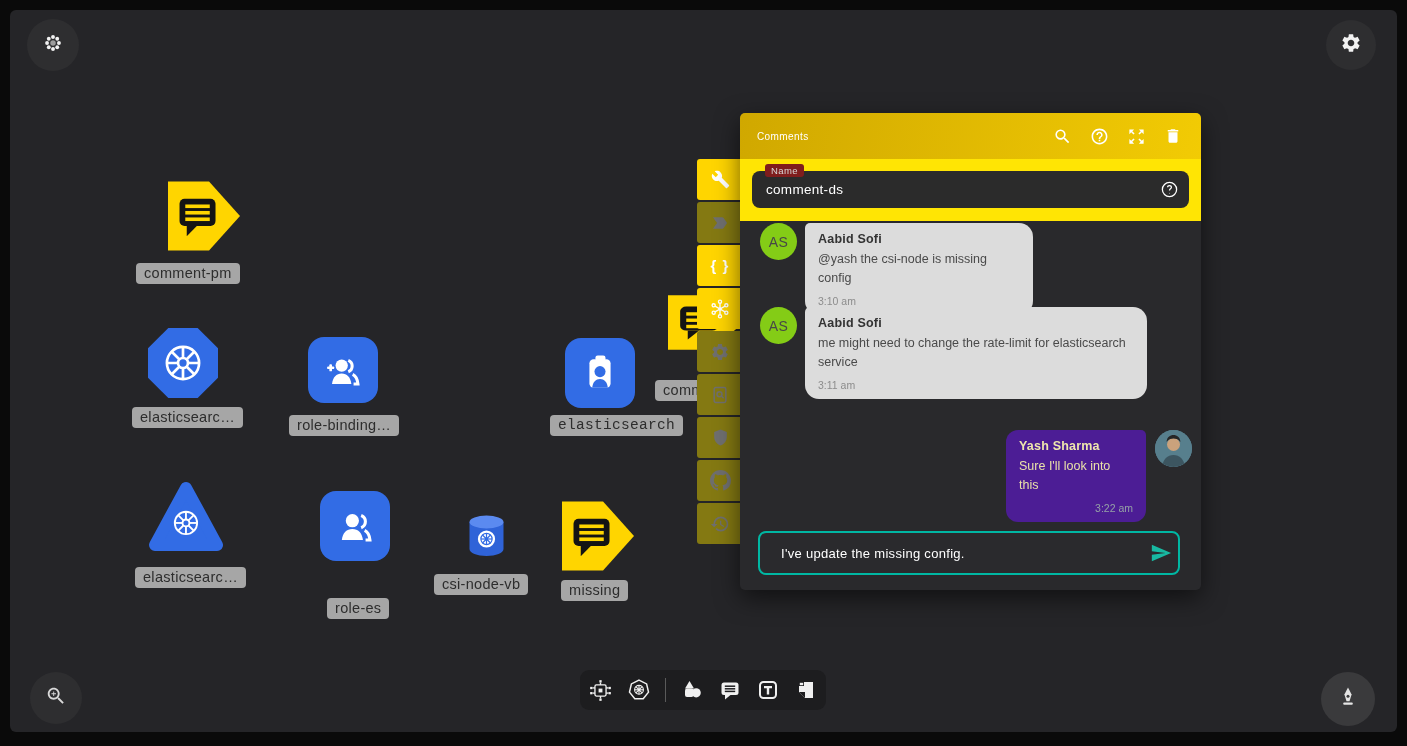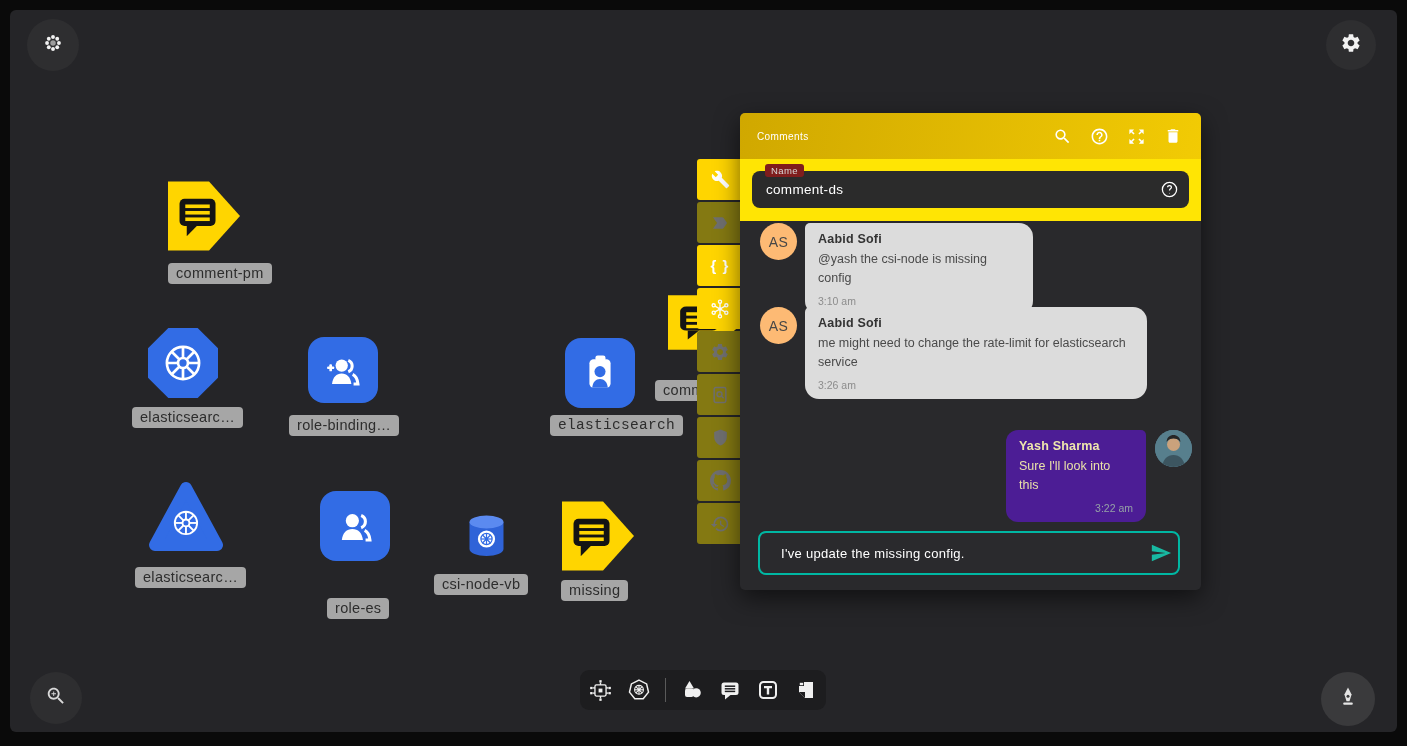--- a/index.html
+++ b/index.html
@@ -22,21 +22,21 @@
   #panel{position:absolute;left:740px;top:113px;width:461px;height:477px;z-index:10;background:#29292c;border-radius:5px;box-shadow:0 8px 24px rgba(0,0,0,.55);display:flex;flex-direction:column;overflow:hidden;}
   #panel-header{height:46px;flex:0 0 auto;background:linear-gradient(100deg,#d0a800,#f2cb04);display:flex;align-items:center;padding:0 18px 0 17px;}
   #panel-title{color:#fff;font-size:10px;letter-spacing:.4px;flex:1;}
   .hicon{width:20px;height:20px;margin-left:17px;cursor:pointer;display:flex;align-items:center;justify-content:center;}
   #name-section{flex:0 0 auto;background:#FFE504;padding:12px 12px 13px;position:relative;}
   #name-input-wrap{position:relative;background:#2b2b2b;border-radius:8px;height:37px;display:flex;align-items:center;}
   #name-input{background:transparent;border:none;outline:none;color:#fff;font-size:13.5px;letter-spacing:.3px;padding:0 14px;flex:1;font-family:"Liberation Sans",sans-serif;}
   #name-label{position:absolute;left:13px;top:-7px;background:#7f1d1d;color:#d8d8d8;font-size:9.5px;padding:1px 6px;border-radius:3px;letter-spacing:.4px;}
   #messages{flex:1;padding:3px 0 0 0;position:relative;}
   .msg-row{position:absolute;display:flex;}
-  .avatar{width:37px;height:37px;border-radius:50%;background:#fdba74;color:#474747;font-size:14px;display:flex;align-items:center;justify-content:center;letter-spacing:.5px;flex:0 0 auto;}
+  .avatar{width:37px;height:37px;border-radius:50%;background:#84cc16;color:#474747;font-size:14px;display:flex;align-items:center;justify-content:center;letter-spacing:.5px;flex:0 0 auto;}
   .bubble{background:#dcdcdc;border-radius:14px;border-top-left-radius:5px;padding:9px 13px 8px;color:#4a4a4a;}
   .bubble .bname{font-weight:bold;color:#333;font-size:12.5px;letter-spacing:.2px;}
   .bubble .btext{font-size:12.5px;margin-top:4px;line-height:1.55;}
   .bubble .btime{font-size:10.5px;color:#8c8c8c;margin-top:6px;}
   .bubble.dark{background:#4c1d95;border-radius:12px;border-top-right-radius:5px;}
   .bubble.dark .bname{color:#efe7ad;}
   .bubble.dark .btext{color:#e9e1a9;}
   .bubble.dark .btime{color:#95a1a6;text-align:right;}
   #chat-input-wrap{position:absolute;left:18px;bottom:15px;width:418px;height:40px;border:2px solid #00b7a3;border-radius:8px;display:flex;align-items:center;background:#2a2a2d;}
   #chat-input{background:transparent;border:none;outline:none;color:#fff;font-size:13px;letter-spacing:.3px;padding:0 21px;flex:1;font-family:"Liberation Sans",sans-serif;}
@@ -97,21 +97,21 @@
     <div class="comment-shape" style="width:72px;height:72px;position:relative;">
       <svg width="72" height="72" viewBox="0 0 100 100">
           <rect x="16" y="26" width="50" height="38" rx="7" fill="#141414"></rect>
           <rect x="24" y="34" width="34" height="5" fill="#FFD500"></rect>
           <rect x="24" y="43" width="34" height="5" fill="#FFD500"></rect>
           <rect x="24" y="52" width="34" height="5" fill="#FFD500"></rect>
           <path d="M26 64v14l14-14z" fill="#141414"></path>
         </svg>
     </div>
   </div>
-  <div class="nlabel" style="left:168px;top:263px;">comment-pm</div>
+  <div class="nlabel" style="left:136px;top:263px;">comment-pm</div>
 
   <div class="node octagon" style="left:148px;top:328px;width:70px;height:70px;">
     <svg width="46" height="46" viewBox="0 0 24 24">
         <g stroke="#fff" stroke-width="1.4" fill="none">
           <circle cx="12" cy="12" r="8.4"></circle>
           <line x1="12" y1="12" x2="20.3" y2="12"></line>
           <line x1="12" y1="12" x2="17.87" y2="17.87"></line>
           <line x1="12" y1="12" x2="12" y2="20.3"></line>
           <line x1="12" y1="12" x2="6.13" y2="17.87"></line>
           <line x1="12" y1="12" x2="3.7" y2="12"></line>
@@ -336,21 +336,21 @@
           <div class="btext">@yash the csi-node is missing config</div>
           <div class="btime">3:10 am</div>
         </div>
       </div>
 
       <div class="msg-row" style="left:20px;top:86px;">
         <div class="avatar">AS</div>
         <div class="bubble" style="margin-left:8px;width:316px;">
           <div class="bname">Aabid Sofi</div>
           <div class="btext" style="">me might need to change the rate-limit for elasticsearch service</div>
-          <div class="btime">3:26 am</div>
+          <div class="btime">3:11 am</div>
         </div>
       </div>
 
       <div class="msg-row" style="left:266px;top:209px;">
         <div class="bubble dark" style="width:114px;">
           <div class="bname">Yash Sharma</div>
           <div class="btext">Sure I'll look into this</div>
           <div class="btime">3:22 am</div>
         </div>
         <div class="avatar" style="margin-left:9px;overflow:hidden;background:#577f8d;">

